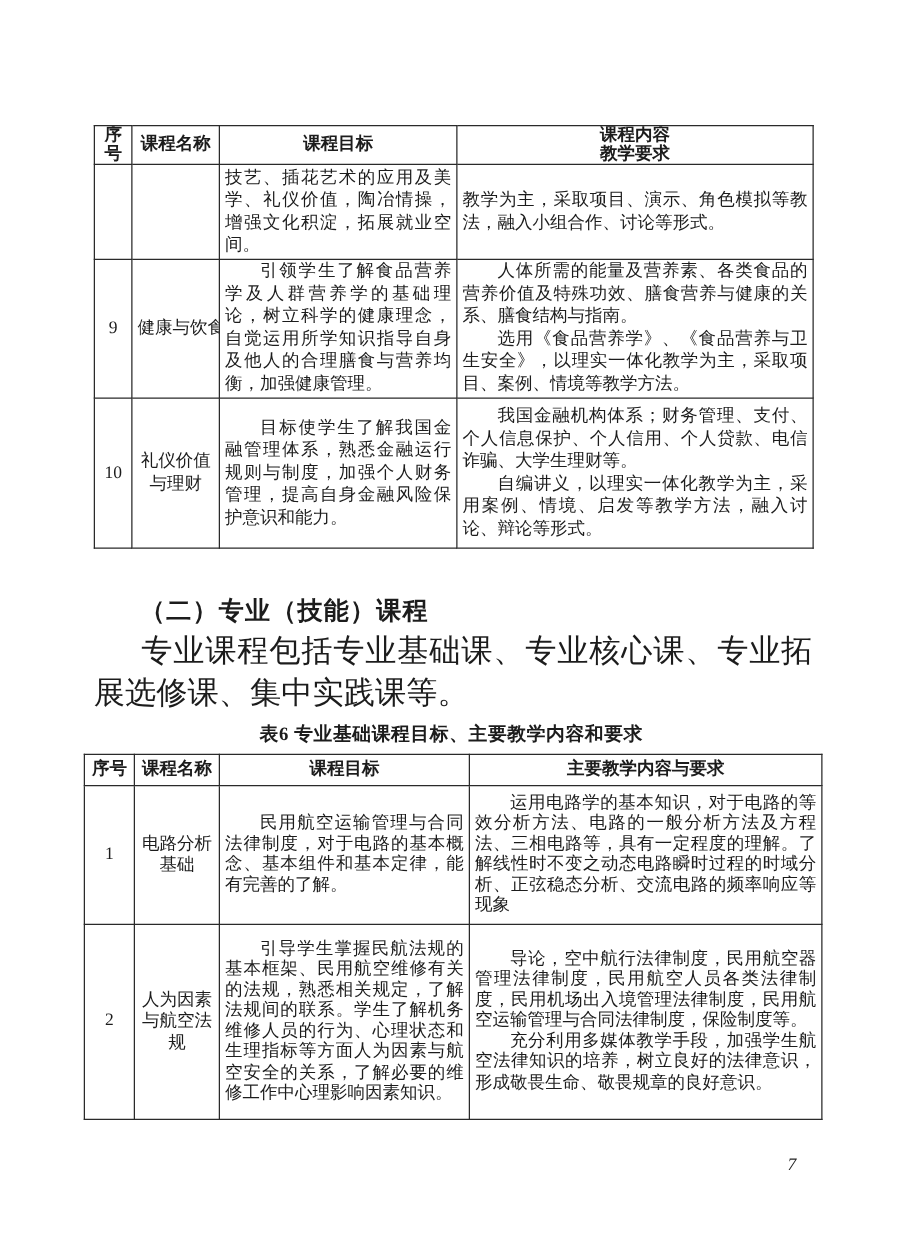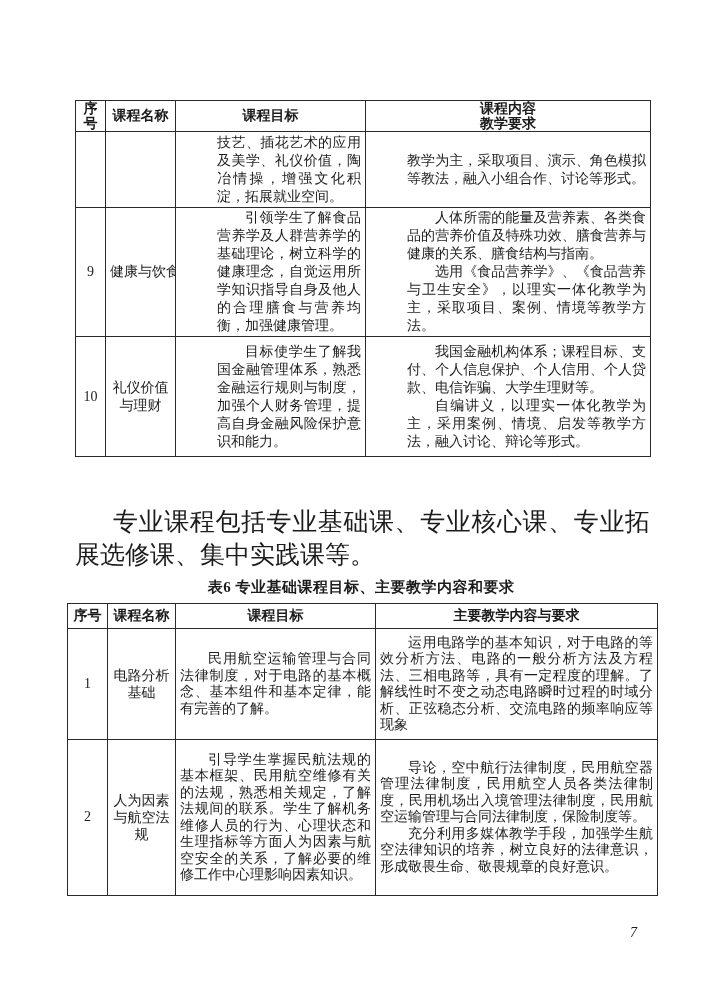--- a/index.html
+++ b/index.html
@@ -25,21 +25,21 @@
     padding: 1px 4px;
     overflow: hidden;
   }
   table.t th {
     font-weight: bold;
     text-align: center;
     padding: 0 2px;
   }
   table.t p { margin: 0; text-align: justify; }
   table.t1 { left: 75px; top: 100px; width: 575px; line-height: 18px; }
-  table.t1 p { line-height: 18px; margin-left: 37px; }
+  table.t1 p { line-height: 18px; }
   table.t2 { left: 67px; top: 603px; width: 590px; line-height: 16.5px; padding-left: 23px; }
   table.t2 p { line-height: 16.5px; }
   .ind { text-indent: 2em; }
   .noind { text-indent: 0; }
   td.c-no { text-align: center; }
   td.c-name { text-align: center; padding: 1px 0; font-family: Liberation Serif, serif; }
   td.c-name .nameline { white-space: nowrap; line-height: 18px; }
   table.t2 td.c-name .nameline { line-height: 17px; }
   td.vtop { vertical-align: top; }
   th .stack { line-height: 15px; }
@@ -142,27 +142,28 @@
     <tr class="row-10">
       <td class="c-no">10</td>
       <td class="c-name">
         <div class="nameline">礼仪价值</div>
         <div class="nameline">与理财</div>
       </td>
       <td>
         <p class="ind">目标使学生了解我国金融管理体系，熟悉金融运行规则与制度，加强个人财务管理，提高自身金融风险保护意识和能力。</p>
       </td>
       <td>
-        <p class="ind">我国金融机构体系；课程目标、支付、个人信息保护、个人信用、个人贷款、电信诈骗、大学生理财等。</p>
+        <p class="ind">我国金融机构体系；财务管理、支付、个人信息保护、个人信用、个人贷款、电信诈骗、大学生理财等。</p>
         <p class="ind">自编讲义，以理实一体化教学为主，采用案例、情境、启发等教学方法，融入讨论、辩论等形式。</p>
       </td>
     </tr>
   </tbody>
     </table>
 
+  <h2 class="section-heading">（二）专业（技能）课程</h2>
   <p class="body-para">专业课程包括专业基础课、专业核心课、专业拓展选修课、集中实践课等。</p>
 
   <div class="caption">表6 专业基础课程目标、主要教学内容和要求</div>
 
   <table class="t t2">
     <colgroup>
       <col style="width:40px">
         <col style="width:68px">
         <col style="width:200px">
         <col style="width:282px">

